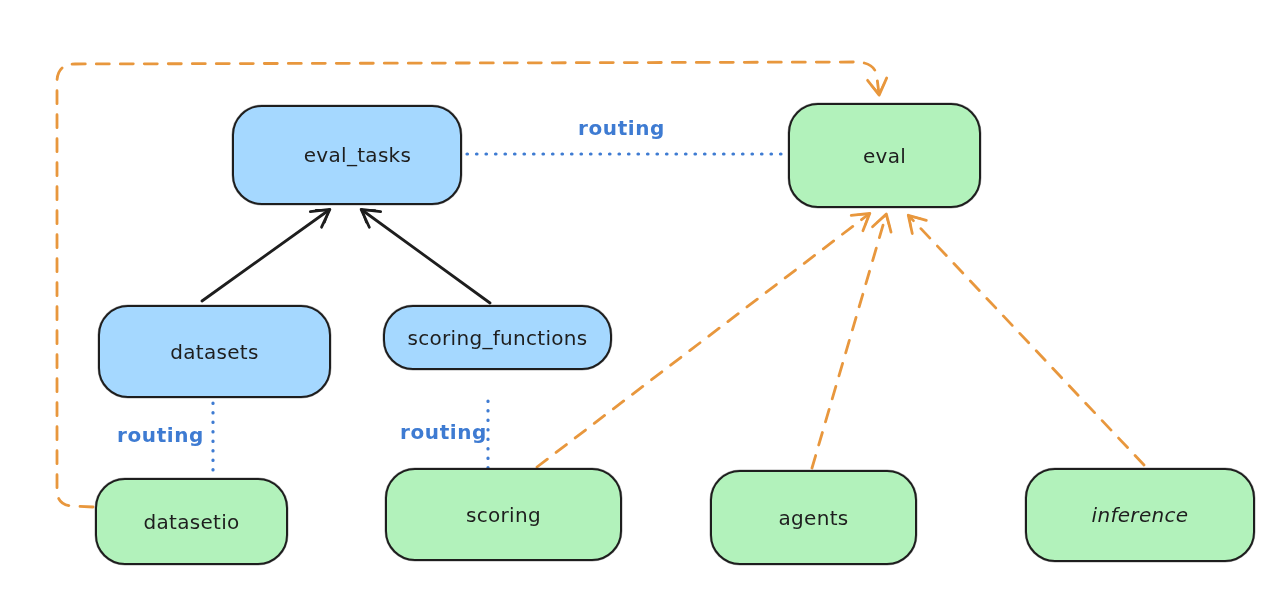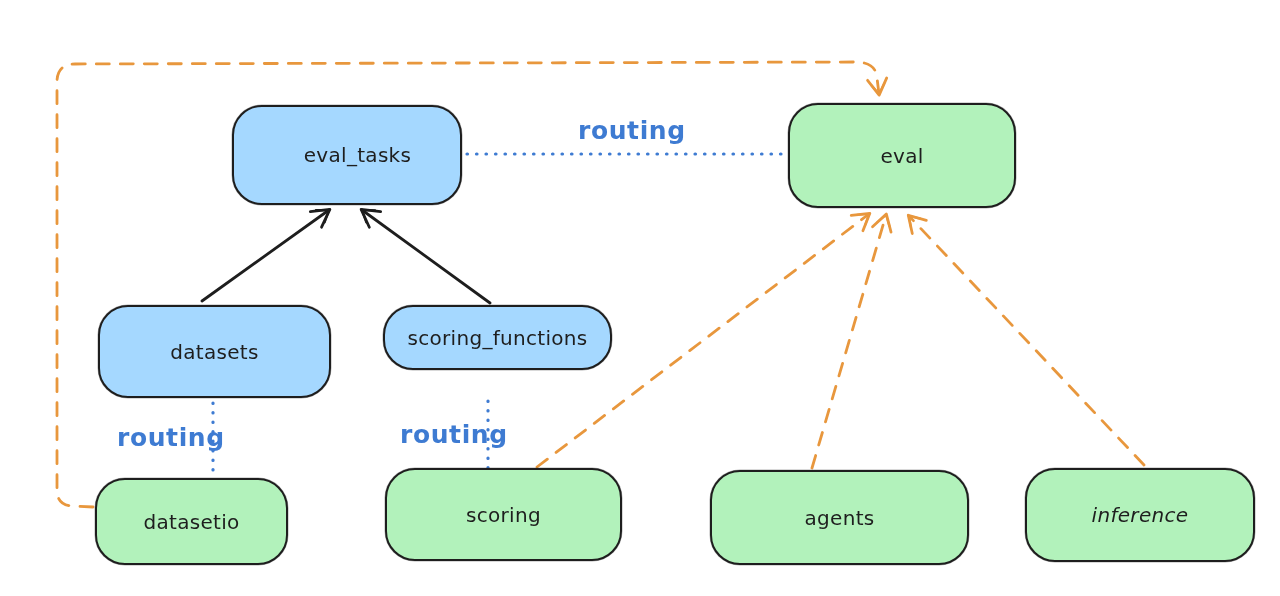--- a/index.html
+++ b/index.html
@@ -40,21 +40,21 @@
     font-size: 20px;
     letter-spacing: 0.3px;
     text-align: center;
     box-shadow: 0 0 0 0.5px rgba(30,30,30,0.35);
   }
   .node.blue  { background: var(--blue-fill); }
   .node.green { background: var(--green-fill); }
   .edge-label {
     position: absolute;
     color: var(--routing-blue);
-    font-size: 25px;
+    font-size: 20px;
     font-weight: 600;
     letter-spacing: 0.6px;
     white-space: nowrap;
   }
 </style>
 </head>
 <body>
 
 <div class="canvas">
 
@@ -81,41 +81,41 @@
 
     <line x1="537" y1="467" x2="869" y2="214" stroke="var(--orange,#e8973d)" stroke-width="2.8" stroke-linecap="round" stroke-dasharray="13 11" marker-end="url(#arrow-orange)"></line>
     <line x1="812" y1="468" x2="886" y2="215" stroke="var(--orange,#e8973d)" stroke-width="2.8" stroke-linecap="round" stroke-dasharray="13 11" marker-end="url(#arrow-orange)"></line>
     <line x1="1144" y1="465" x2="909" y2="216" stroke="var(--orange,#e8973d)" stroke-width="2.8" stroke-linecap="round" stroke-dasharray="13 11" marker-end="url(#arrow-orange)"></line>
   </svg>
 
   <div class="node blue" style="left:232px;  top:105px; width:230px; height:100px;padding-left:21px;">
     <span>eval_tasks</span>
   </div>
 
-  <div class="node green" style="left:788px;  top:103px; width:228px; height:105px;">
+  <div class="node green" style="left:788px;  top:103px; width:193px; height:105px;">
     <span>eval</span>
   </div>
 
   <div class="node blue" style="left:98px;   top:305px; width:233px; height:93px;">
     <span>datasets</span>
   </div>
 
   <div class="node blue" style="left:383px;  top:305px; width:229px; height:65px;">
     <span>scoring_functions</span>
   </div>
 
   <div class="node green" style="left:95px;   top:478px; width:193px; height:87px;">
     <span>datasetio</span>
   </div>
 
   <div class="node green" style="left:385px;  top:468px; width:237px; height:93px;">
     <span>scoring</span>
   </div>
 
-  <div class="node green" style="left:710px;  top:470px; width:259px; height:95px;">
+  <div class="node green" style="left:710px;  top:470px; width:207px; height:95px;">
     <span>agents</span>
   </div>
 
   <div class="node green" style="left:1025px; top:468px; width:230px; height:94px;font-style:italic;">
     <span>inference</span>
   </div>
 
   <div class="edge-label" style="left:578px; top:116px;">routing</div>
   <div class="edge-label" style="left:117px; top:423px;">routing</div>
   <div class="edge-label" style="left:400px; top:420px;">routing</div>

